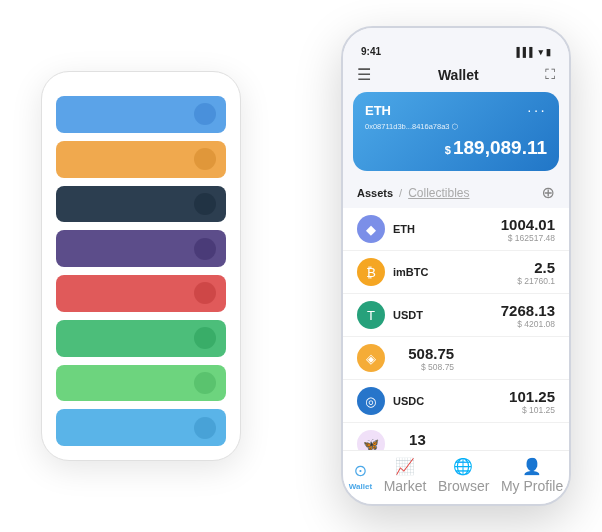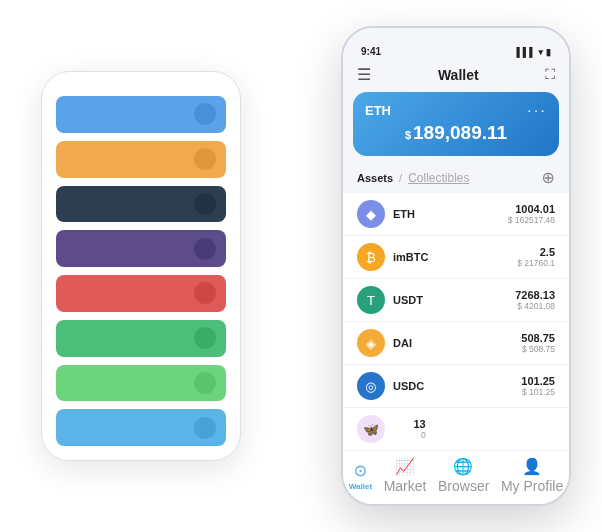--- a/index.html
+++ b/index.html
@@ -138,21 +138,21 @@
       justify-content: space-between;
       align-items: center;
       margin-bottom: 4px;
     }
     .eth-label { font-size: 13px; font-weight: 700; }
     .eth-dots { font-size: 14px; letter-spacing: 2px; }
     .eth-address { font-size: 7.5px; opacity: 0.85; margin-bottom: 6px; }
     .eth-balance {
       font-size: 19px;
       font-weight: 700;
-      text-align: center;
+      text-align: right;
     }
     .eth-currency { font-size: 11px; margin-right: 2px; }
 
     
     .assets-header {
       display: flex;
       justify-content: space-between;
       align-items: center;
       padding: 4px 14px 6px;
       flex-shrink: 0;
@@ -197,21 +197,21 @@
     .asset-name {
       font-size: 11px;
       font-weight: 600;
       color: #222;
       flex: 1;
     }
     .asset-values {
       text-align: right;
     }
     .asset-amount {
-      font-size: 11px;
+      font-size: 15px;
       font-weight: 600;
       color: #222;
       text-align: right;
     }
     .asset-usd {
       font-size: 8.5px;
       color: #999;
       margin-left: 28px;
     }
 
@@ -285,20 +285,21 @@
       <span class="menu-icon">☰</span>
       <span class="header-title">Wallet</span>
       <span class="expand-icon">⛶</span>
     </div>
 
     <div class="eth-card">
       <div class="eth-card-top">
         <span class="eth-label">ETH</span>
         <span class="eth-dots">···</span>
       </div>
+      <div class="eth-address">0x08711d3b...8416a78a3 ⬡</div>
       <div class="eth-balance">
         <span class="eth-currency">$</span><span>189,089.11</span>
       </div>
     </div>
 
     <div class="assets-header">
       <div class="assets-tabs">
         <span class="assets-tab-active">Assets</span>
         <span class="assets-tab-sep">/</span>
         <span class="assets-tab-inactive">Collectibles</span>
@@ -326,21 +327,20 @@
         <div class="asset-item">
           <div class="asset-icon" style="background: rgb(38, 161, 123); color: rgb(255, 255, 255);">T</div>
           <div class="asset-name">USDT</div>
           <div class="asset-values">
             <div class="asset-amount">7268.13</div>
             <div class="asset-usd">$ 4201.08</div>
           </div>
         </div>
         <div class="asset-item">
           <div class="asset-icon" style="background: rgb(245, 172, 55); color: rgb(255, 255, 255);">◈</div>
-          <div class="asset-name">DAI</div>
           <div class="asset-values">
             <div class="asset-amount">508.75</div>
             <div class="asset-usd">$ 508.75</div>
           </div>
         </div>
         <div class="asset-item">
           <div class="asset-icon" style="background: rgb(39, 117, 202); color: rgb(255, 255, 255);">◎</div>
           <div class="asset-name">USDC</div>
           <div class="asset-values">
             <div class="asset-amount">101.25</div>

